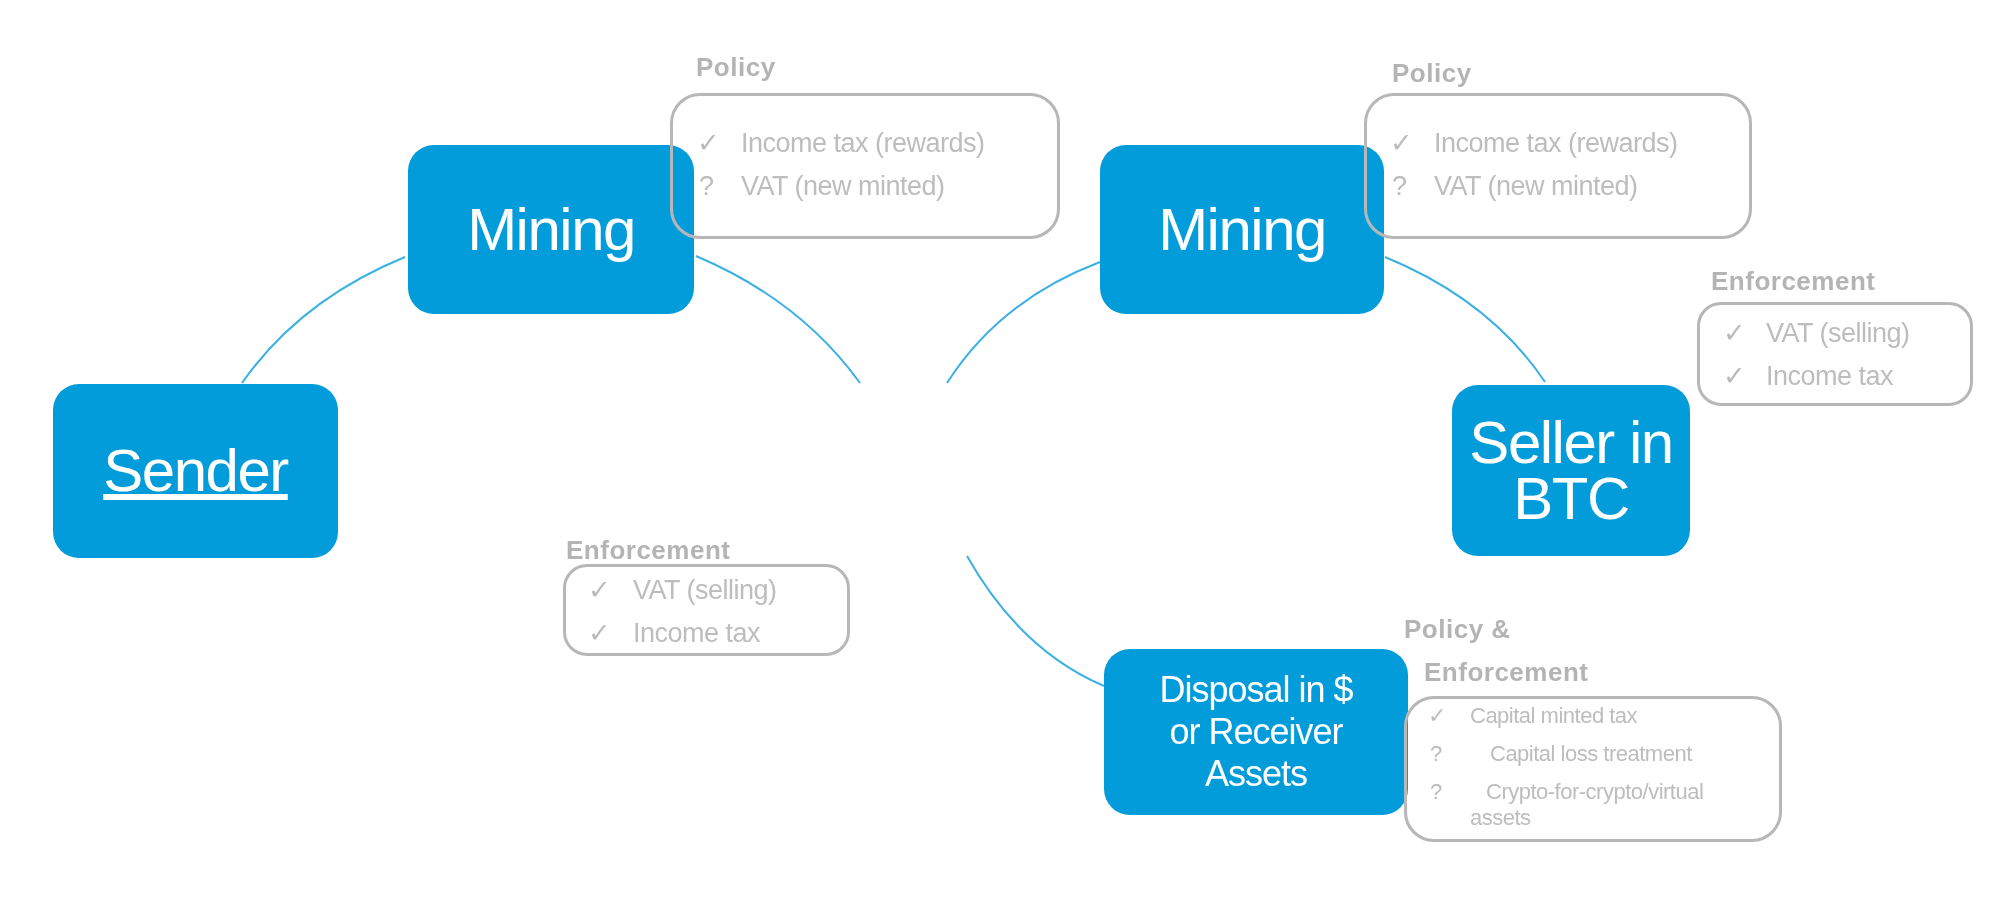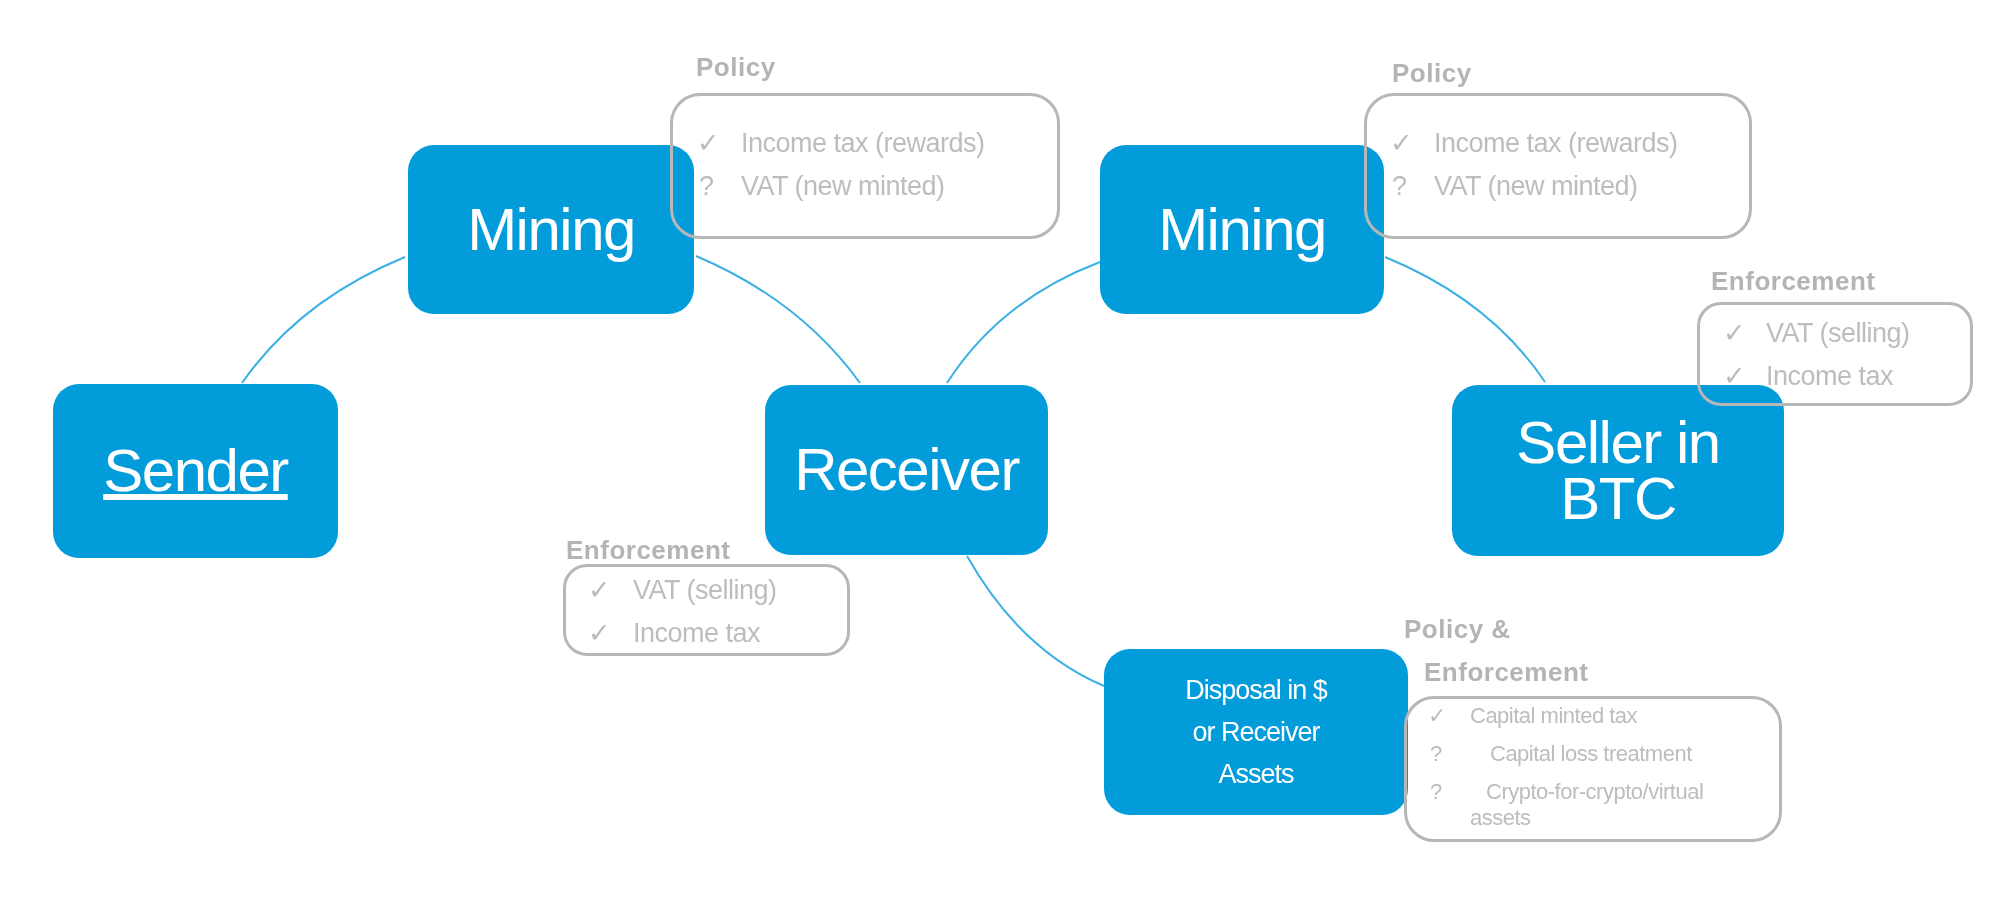--- a/index.html
+++ b/index.html
@@ -7,21 +7,21 @@
          font-family: "Liberation Sans", sans-serif; }
   #canvas { position: absolute; left: 0; top: 0; width: 2016px; height: 914px; }
   svg.links { position: absolute; left: 0; top: 0; width: 2016px; height: 914px; }
   svg.links path { fill: none; stroke: #3BB0E3; stroke-width: 2; }
 
   .node { position: absolute; background: #039CDB; border-radius: 26px;
           color: #ffffff; display: flex; align-items: center; justify-content: center;
           text-align: center; letter-spacing: -1.5px; }
   .node span { display: block; }
   .node.big { font-size: 60px; line-height: 56px; }
-  .node.mid { font-size: 27px; line-height: 42px; letter-spacing: -1px; }
+  .node.mid { font-size: 36px; line-height: 42px; letter-spacing: -1px; }
 
   .note-label { position: absolute; color: #B4B4B4; font-weight: bold;
                 font-size: 26px; letter-spacing: 0.5px; line-height: 30px; }
   .note-box { position: absolute; border: 3px solid #B7B7B7; border-radius: 30px;
               box-sizing: border-box; background: transparent; }
   .note-item { position: absolute; color: #BDBDBD; font-size: 27px; line-height: 30px;
                white-space: nowrap; letter-spacing: -0.5px; }
   .note-item .mark { position: absolute; left: 0; top: 0; color: #BBBBBB; }
   .note-item .txt { position: absolute; top: 0; }
   .note-item.small { font-size: 22px; line-height: 26px; }
@@ -40,29 +40,26 @@
   </svg>
 
   <div class="node big" style="left: 53px; top: 384px; width: 285px; height: 174px; background: rgb(3, 156, 219); color: rgb(255, 255, 255); text-decoration: underline;">
     <span>Sender</span>
   </div>
 
   <div class="node big" style="left: 408px; top: 145px; width: 286px; height: 169px; background: rgb(3, 156, 219); color: rgb(255, 255, 255);">
     <span>Mining</span>
   </div>
 
-  <div class="node big" style="left: 765px; top: 385px; width: 283px; height: 170px; background: rgb(3, 156, 219); color: rgb(255, 255, 255);">
-    <span>Receiver</span>
-  </div>
 
   <div class="node big" style="left: 1100px; top: 145px; width: 284px; height: 169px; background: rgb(3, 156, 219); color: rgb(255, 255, 255);">
     <span>Mining</span>
   </div>
 
-  <div class="node big" style="left: 1452px; top: 385px; width: 332px; height: 171px; flex-direction: column; background: rgb(3, 156, 219); color: rgb(255, 255, 255);">
+  <div class="node big" style="left: 1452px; top: 385px; width: 238px; height: 171px; flex-direction: column; background: rgb(3, 156, 219); color: rgb(255, 255, 255);">
     <span>Seller in</span>
     <span>BTC</span>
   </div>
 
   <div class="node mid" style="left: 1104px; top: 649px; width: 304px; height: 166px; flex-direction: column; background: rgb(3, 156, 219); color: rgb(255, 255, 255);">
     <span>Disposal in $</span>
     <span>or Receiver</span>
     <span>Assets</span>
   </div>
 

